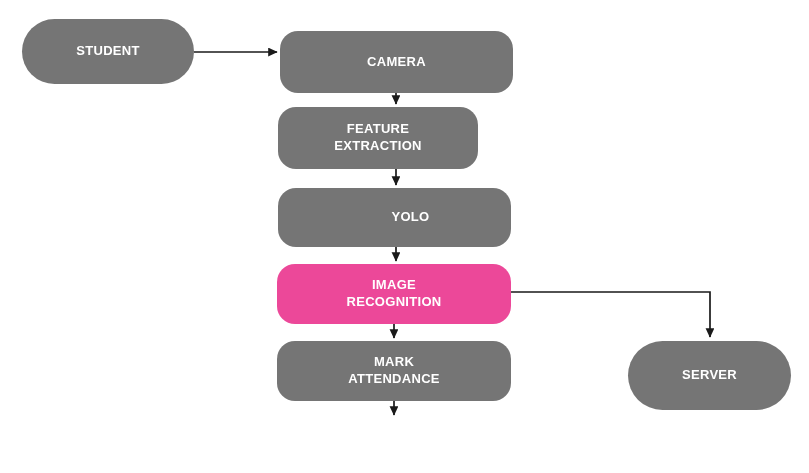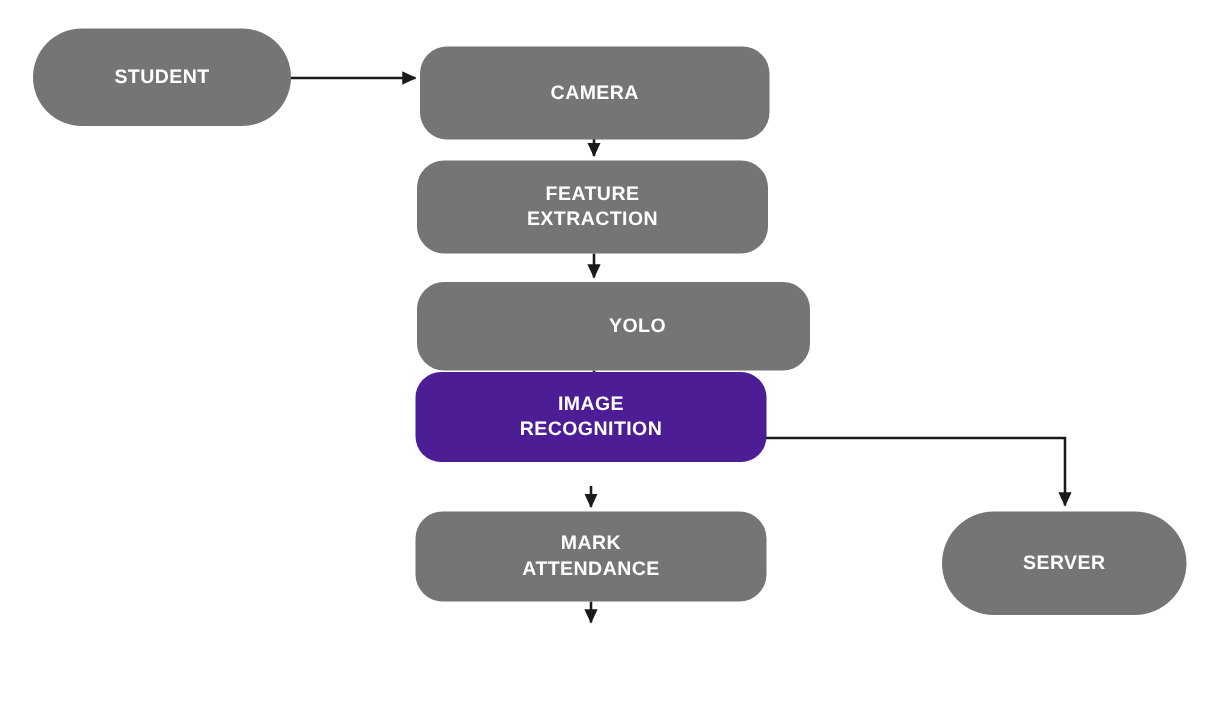--- a/index.html
+++ b/index.html
@@ -107,30 +107,30 @@
   </svg>
 
   <div class="node shape-pill" style="left:22px; top:7px; width:172px; height:65px; background:#757575; font-size:13px;">
     <span class="label">STUDENT</span>
   </div>
 
   <div class="node shape-rrect" style="left:280px; top:19px; width:233px; height:62px; background:#757575; font-size:13px;">
     <span class="label">CAMERA</span>
   </div>
 
-  <div class="node shape-rrect" style="left:278px; top:95px; width:234px; height:62px; background:#757575; font-size:13px;">
+  <div class="node shape-rrect" style="left:278px; top:95px; width:200px; height:62px; background:#757575; font-size:13px;">
     <span class="label">FEATURE
 EXTRACTION</span>
   </div>
 
-  <div class="node shape-rrect" style="left:278px; top:176px; width:262px; height:59px; background:#757575; font-size:13px;padding-left:32px;">
+  <div class="node shape-rrect" style="left:278px; top:176px; width:233px; height:59px; background:#757575; font-size:13px;padding-left:32px;">
     <span class="label">YOLO</span>
   </div>
 
-  <div class="node shape-rrect" style="left:277px; top:236px; width:234px; height:60px; background:#4c1d95; font-size:13px;border-radius:17px;">
+  <div class="node shape-rrect" style="left:277px; top:252px; width:234px; height:60px; background:#ec4899; font-size:13px;">
     <span class="label">IMAGE
 RECOGNITION</span>
   </div>
 
   <div class="node shape-rrect" style="left:277px; top:329px; width:234px; height:60px; background:#757575; font-size:13px;text-align:center;">
     <span class="label">MARK
 ATTENDANCE</span>
   </div>
 
 

